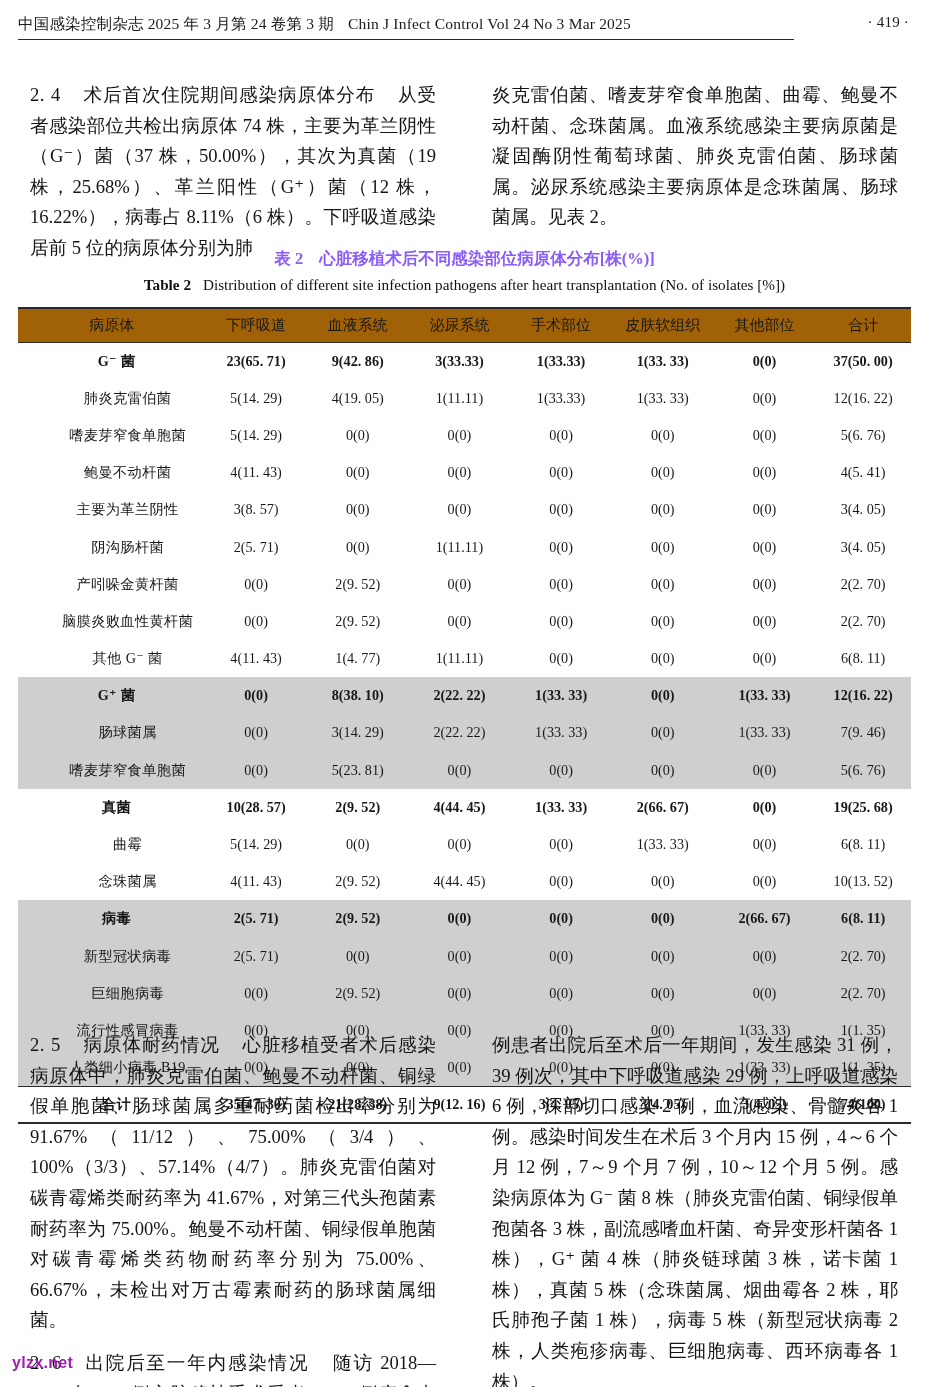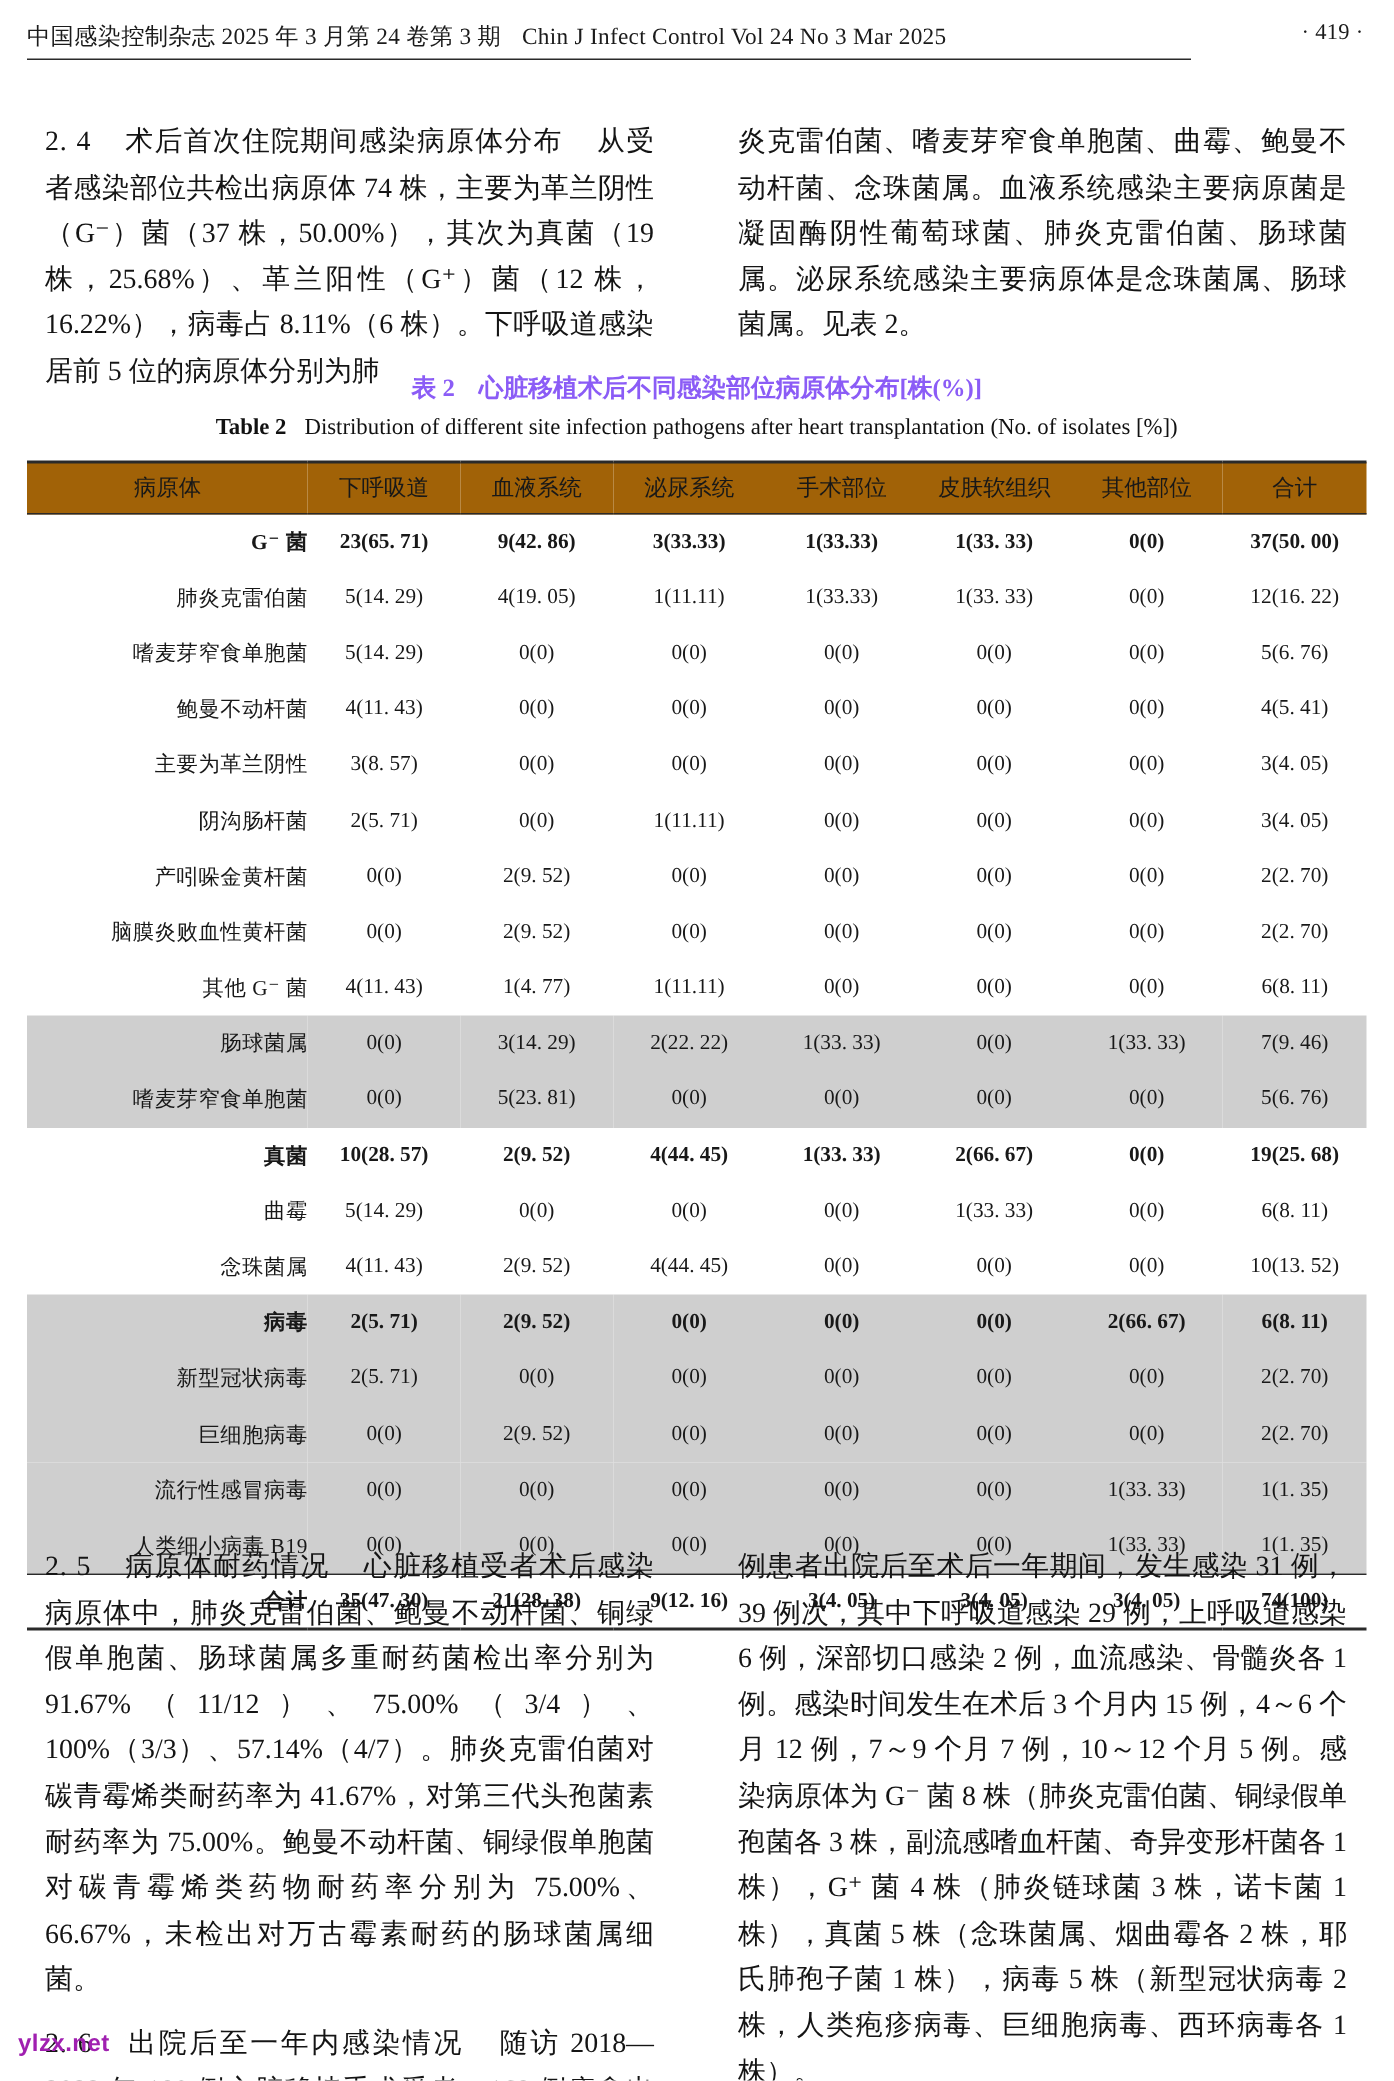--- a/index.html
+++ b/index.html
@@ -123,21 +123,21 @@
     font-size: 15px;
     text-align: center;
     background: #a16207;
     border-top: 2.4px solid #2a2a2a;
   }
   #pathogen-table thead th.h-name { text-align: center; }
 
   #pathogen-table tbody tr { height: 37.2px; }
   #pathogen-table tbody td { text-align: center; vertical-align: middle; }
   #pathogen-table tbody td.name {
-    text-align: right;
+    text-align: center;
     padding-left: 10px;
     letter-spacing: 0.4px;
   }
   #pathogen-table tbody td.name.sub { padding-left: 32px; }
 
   #pathogen-table tr.group td { font-weight: bold; }
   #pathogen-table tr.shaded td { background: #cfcfcf; }
   #pathogen-table tr.first-body td { border-top: 1.2px solid #2a2a2a; }
   #pathogen-table tr.total-row td {
     font-weight: bold;
@@ -290,20 +290,30 @@
       <tr class="">
         <td class="name sub">其他 G⁻ 菌</td>
         <td>4(11. 43)</td>
         <td>1(4. 77)</td>
         <td>1(11.11)</td>
         <td>0(0)</td>
         <td>0(0)</td>
         <td>0(0)</td>
         <td>6(8. 11)</td>
       </tr>
+      <tr class="group shaded">
+        <td class="name">G⁺ 菌</td>
+        <td>0(0)</td>
+        <td>8(38. 10)</td>
+        <td>2(22. 22)</td>
+        <td>1(33. 33)</td>
+        <td>0(0)</td>
+        <td>1(33. 33)</td>
+        <td>12(16. 22)</td>
+      </tr>
       <tr class="shaded">
         <td class="name sub">肠球菌属</td>
         <td>0(0)</td>
         <td>3(14. 29)</td>
         <td>2(22. 22)</td>
         <td>1(33. 33)</td>
         <td>0(0)</td>
         <td>1(33. 33)</td>
         <td>7(9. 46)</td>
       </tr>

